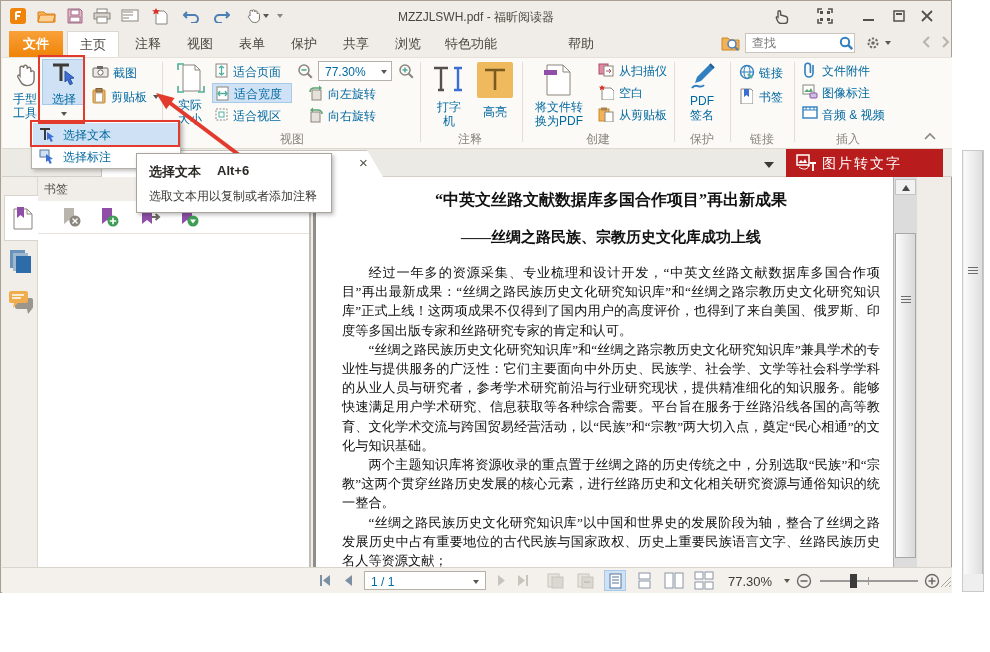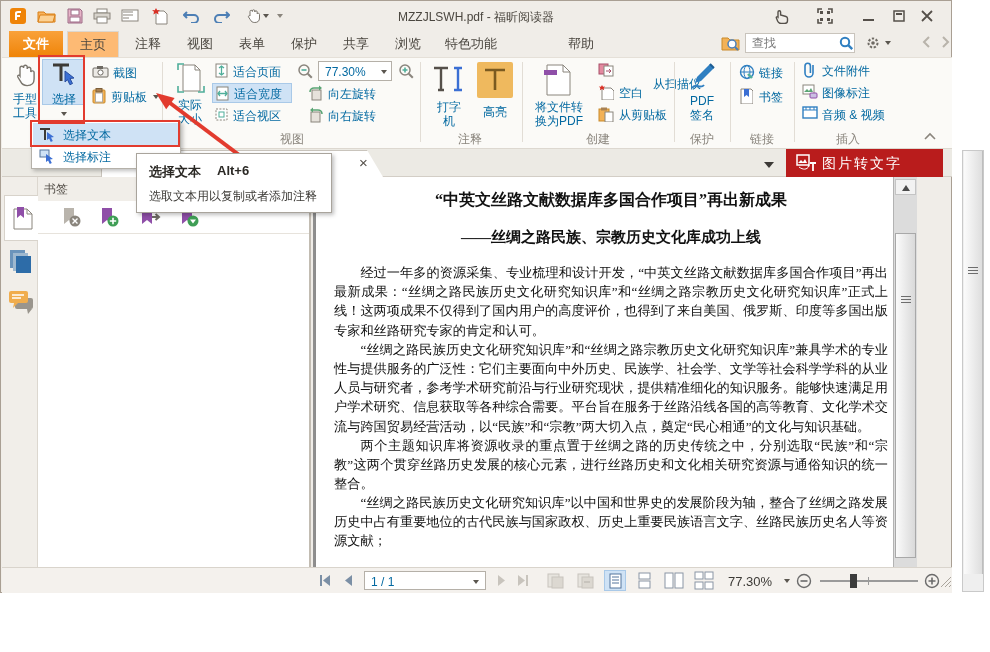--- a/index.html
+++ b/index.html
@@ -87,21 +87,21 @@
     <svg class="abs" style="left:890px;top:7px;" width="16" height="16">
           <rect x="3" y="3" width="10" height="10" fill="none" stroke="#55504a" stroke-width="1.5"></rect>
           <rect x="5" y="5" width="6" height="2" fill="#55504a"></rect>
         </svg>
     <svg class="abs" style="left:918px;top:7px;" width="16" height="16">
           <path d="M3 3l10 10M13 3L3 13" stroke="#55504a" stroke-width="1.8"></path>
         </svg>
   </div>
 
   <div class="menu-tab" style="left:8px;width:54px;background:linear-gradient(#f9a13a,#ef8408);color:#fff;font-weight:bold;">文件</div>
-  <div class="menu-tab" style="left:66px;width:52px;background:#fdba74;border:1px solid #dcd7cf;border-bottom:none;box-sizing:border-box;">主页</div>
+  <div class="menu-tab" style="left:66px;width:52px;background:#ffffff;border:1px solid #dcd7cf;border-bottom:none;box-sizing:border-box;">主页</div>
   <div class="menu-tab" style="left:124px;width:46px;">注释</div>
   <div class="menu-tab" style="left:176px;width:46px;">视图</div>
   <div class="menu-tab" style="left:228px;width:46px;">表单</div>
   <div class="menu-tab" style="left:280px;width:46px;">保护</div>
   <div class="menu-tab" style="left:332px;width:46px;">共享</div>
   <div class="menu-tab" style="left:384px;width:46px;">浏览</div>
   <div class="menu-tab" style="left:436px;width:68px;">特色功能</div>
   <div class="menu-tab" style="left:558px;width:44px;">帮助</div>
   <svg class="abs" style="left:720px;top:33px;" width="19" height="18">
         <path d="M1 4h6l2 2h9v10H1z" fill="#f3b257" stroke="#c98a2a"></path>
@@ -237,21 +237,21 @@
             <path d="M20 3v7h7" fill="none" stroke="#8a857d"></path>
             <rect x="1" y="8" width="13" height="5" fill="#8f4fa8"></rect>
           </svg>
       <div class="lbl two" style="left:3px;top:40px;width:52px;">将文件转换为PDF</div>
     </div>
     <svg style="position:absolute;left:596px;top:4px;" width="16" height="15">
           <rect x="1" y="2" width="9" height="10" fill="#e48aa0" stroke="#a84f68"></rect>
           <rect x="6" y="4" width="9" height="10" fill="#fff" stroke="#8a857d"></rect>
           <path d="M8 9h5M11 7l2 2-2 2" fill="none" stroke="#a84f68"></path>
         </svg>
-    <div class="lbl" style="left:617px;top:18px;margin-left:34px;">从扫描仪</div>
+    <div class="lbl" style="left:617px;top:5px;">从扫描仪</div>
     <svg style="position:absolute;left:596px;top:26px;" width="16" height="16">
           <path d="M4 4h9l3 3v9H4z" fill="#fff" stroke="#8a857d"></path>
           <path d="M4 1l1 1.8 2.2-.2L5.7 4l.5 2.2L4 5 1.9 6.2 2.3 4 .8 2.6 3 2.8z" fill="#d93025"></path>
         </svg>
     <div class="lbl" style="left:617px;top:27px;">空白</div>
     <svg style="position:absolute;left:596px;top:48px;" width="16" height="16">
           <rect x="1" y="3" width="10" height="12" fill="#f3b257" stroke="#c98a2a"></rect>
           <rect x="3" y="1.5" width="6" height="3" fill="#a98253"></rect>
           <rect x="7" y="6" width="8" height="10" fill="#fff" stroke="#8a857d"></rect>
         </svg>
@@ -370,21 +370,21 @@
             <circle cx="15" cy="15" r="5.5" fill="#3f9e55"></circle>
             <path d="M12 13.5h6l-3 4z" fill="#fff"></path>
           </svg>
     </div>
   </div>
 
   <div class="abs" style="left:312px;top:176px;width:604px;height:390px;background:#8f8f8f;overflow:hidden;">
     <div class="abs doc" style="left:3px;top:0;width:590px;height:390px;background:#fff;box-shadow:2px 0 3px rgba(0,0,0,.35);overflow:hidden;">
       <div class="doc" style="margin:13px 26px 0;text-align:center;font-weight:bold;font-size:16px;">“中英文丝路文献数据库多国合作项目”再出新成果</div>
       <div class="doc" style="margin:17px 26px 0;text-align:center;font-weight:bold;font-size:15px;">——丝绸之路民族、宗教历史文化库成功上线</div>
-      <div style="margin:16px 18px 0;">
+      <div style="margin:16px 26px 0;">
         <p class="doc" style="margin:0;font-size:13.2px;line-height:19.2px;text-align:justify;text-indent:2em;">经过一年多的资源采集、专业梳理和设计开发，“中英文丝路文献数据库多国合作项目”再出最新成果：“丝绸之路民族历史文化研究知识库”和“丝绸之路宗教历史文化研究知识库”正式上线！这两项成果不仅得到了国内用户的高度评价，也得到了来自美国、俄罗斯、印度等多国出版专家和丝路研究专家的肯定和认可。</p>
         <p class="doc" style="margin:0;font-size:13.2px;line-height:19.2px;text-align:justify;text-indent:2em;">“丝绸之路民族历史文化研究知识库”和“丝绸之路宗教历史文化研究知识库”兼具学术的专业性与提供服务的广泛性：它们主要面向中外历史、民族学、社会学、文学等社会科学学科的从业人员与研究者，参考学术研究前沿与行业研究现状，提供精准细化的知识服务。能够快速满足用户学术研究、信息获取等各种综合需要。平台旨在服务于丝路沿线各国的高等教育、文化学术交流与跨国贸易经营活动，以“民族”和“宗教”两大切入点，奠定“民心相通”的文化与知识基础。</p>
         <p class="doc" style="margin:0;font-size:13.2px;line-height:19.2px;text-align:justify;text-indent:2em;">两个主题知识库将资源收录的重点置于丝绸之路的历史传统之中，分别选取“民族”和“宗教”这两个贯穿丝路历史发展的核心元素，进行丝路历史和文化相关研究资源与通俗知识的统一整合。</p>
         <p class="doc" style="margin:0;font-size:13.2px;line-height:19px;text-align:justify;text-indent:2em;">“丝绸之路民族历史文化研究知识库”以中国和世界史的发展阶段为轴，整合了丝绸之路发展历史中占有重要地位的古代民族与国家政权、历史上重要民族语言文字、丝路民族历史名人等资源文献；</p>
 
       </div>
     </div>
 
     <div class="abs" style="left:604px;margin-left:-22px;top:0;width:24px;height:390px;background:#dcdcdc;border-left:1px solid #b3b3b3;box-sizing:border-box;left:602px;">
       <div class="abs" style="left:1px;top:2px;width:21px;height:16px;background:#f2f2f2;border:1px solid #c4c4c4;box-sizing:border-box;">

